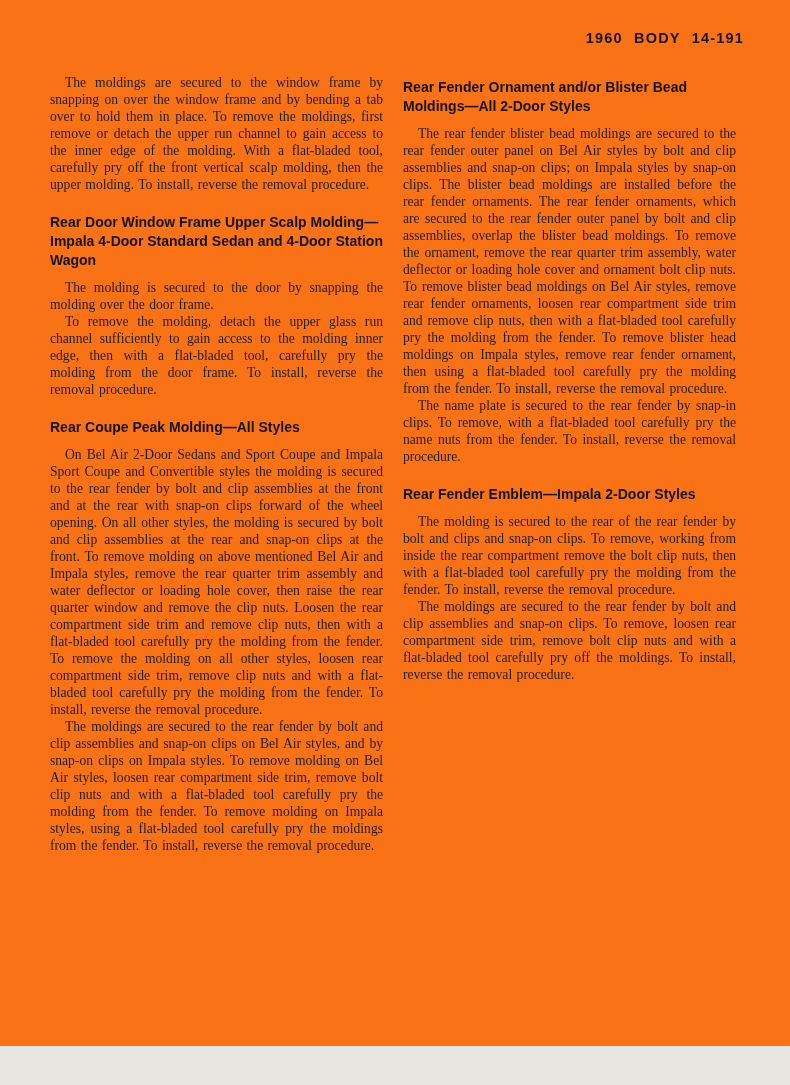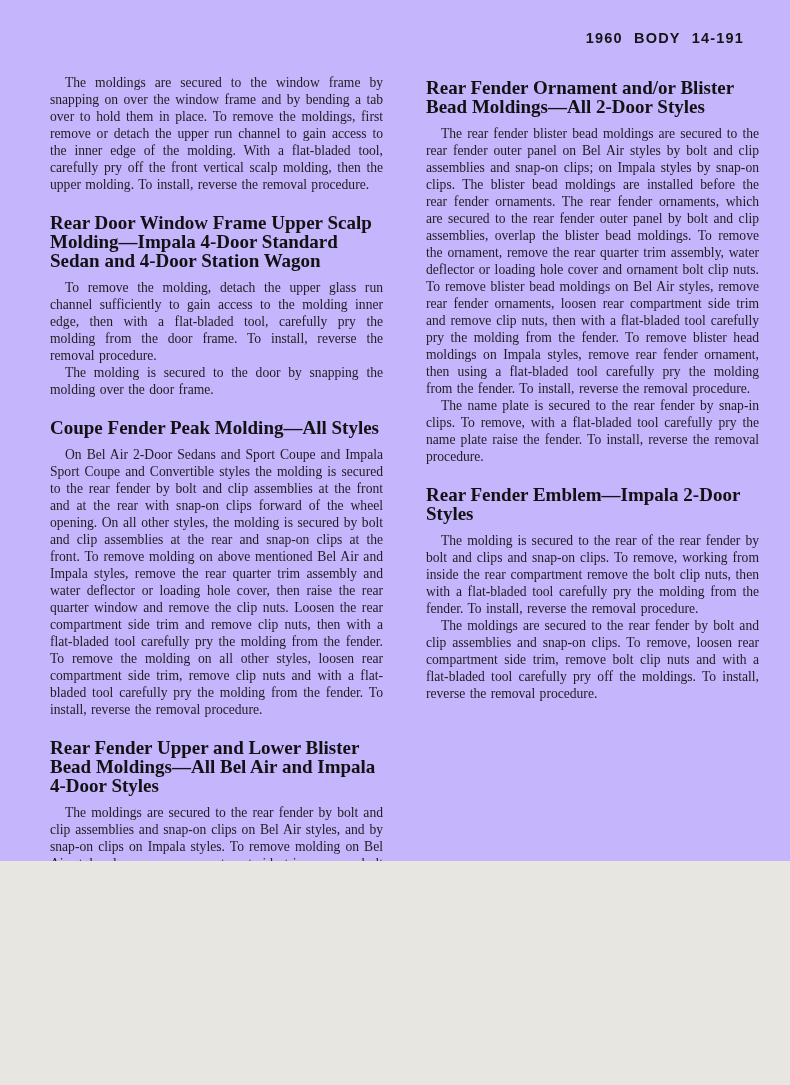--- a/index.html
+++ b/index.html
@@ -3,23 +3,23 @@
 <meta charset="utf-8">
 <style>
   html, body {
     margin: 0;
     padding: 0;
     background: #e8e6e1;
   }
   .page {
     position: relative;
     width: 790px;
-    height: 861px;
+    height: 1046px;
     margin: 0 auto;
-    background: #c4b5fd;
+    background: #f97316;
     color: #1d1d1d;
     overflow: hidden;
     font-family: "Liberation Serif", serif;
   }
   .page-header {
     position: absolute;
     top: 30px;
     right: 46px;
     font-family: "Liberation Sans", sans-serif;
     font-weight: bold;
@@ -27,30 +27,30 @@
     letter-spacing: 1.2px;
     word-spacing: 6px;
     color: #141414;
   }
   .columns {
     position: absolute;
     top: 74px;
     left: 50px;
     width: 697px;
     display: flex;
-    gap: 43px;
+    gap: 20px;
   }
   .col {
     width: 333px;
     flex: 0 0 333px;
   }
   .sec-heading {
-    font-family: Liberation Serif, serif;
+    font-family: Liberation Sans, sans-serif;
     font-weight: bold;
-    font-size: 19px;
+    font-size: 14px;
     line-height: 19px;
     margin: 20px 0 9px 0;
     color: #121212;
   }
   .col .sec:first-child .sec-heading {
     margin-top: 4px;
   }
   .para {
     margin: 0;
     font-size: 13.6px;
@@ -81,45 +81,44 @@
   <div class="columns">
 
     <div class="col">
 
       <div class="sec">
         <p class="para">The moldings are secured to the window frame by snapping on over the window frame and by bending a tab over to hold them in place. To remove the moldings, first remove or detach the upper run channel to gain access to the inner edge of the molding. With a flat-bladed tool, carefully pry off the front vertical scalp molding, then the upper molding. To install, reverse the removal procedure.</p>
       </div>
 
       <div class="sec">
         <h2 class="sec-heading">Rear Door Window Frame Upper Scalp Molding—Impala 4-Door Standard Sedan and 4-Door Station Wagon</h2>
+        <p class="para">The molding is secured to the door by snapping the molding over the door frame.</p>
         <p class="para">To remove the molding, detach the upper glass run channel sufficiently to gain access to the molding inner edge, then with a flat-bladed tool, carefully pry the molding from the door frame. To install, reverse the removal procedure.</p>
-        <p class="para">The molding is secured to the door by snapping the molding over the door frame.</p>
       </div>
 
       <div class="sec">
-        <h2 class="sec-heading">Coupe Fender Peak Molding—All Styles</h2>
+        <h2 class="sec-heading">Rear Coupe Peak Molding—All Styles</h2>
         <p class="para">On Bel Air 2-Door Sedans and Sport Coupe and Impala Sport Coupe and Convertible styles the molding is secured to the rear fender by bolt and clip assemblies at the front and at the rear with snap-on clips forward of the wheel opening. On all other styles, the molding is secured by bolt and clip assemblies at the rear and snap-on clips at the front. To remove molding on above mentioned Bel Air and Impala styles, remove the rear quarter trim assembly and water deflector or loading hole cover, then raise the rear quarter window and remove the clip nuts. Loosen the rear compartment side trim and remove clip nuts, then with a flat-bladed tool carefully pry the molding from the fender. To remove the molding on all other styles, loosen rear compartment side trim, remove clip nuts and with a flat-bladed tool carefully pry the molding from the fender. To install, reverse the removal procedure.</p>
       </div>
 
       <div class="sec">
-        <h2 class="sec-heading">Rear Fender Upper and Lower Blister Bead Moldings—All Bel Air and Impala 4-Door Styles</h2>
         <p class="para">The moldings are secured to the rear fender by bolt and clip assemblies and snap-on clips on Bel Air styles, and by snap-on clips on Impala styles. To remove molding on Bel Air styles, loosen rear compartment side trim, remove bolt clip nuts and with a flat-bladed tool carefully pry the molding from the fender. To remove molding on Impala styles, using a flat-bladed tool carefully pry the moldings from the fender. To install, reverse the removal procedure.</p>
       </div>
 
     </div>
 
     <div class="col">
 
       <div class="sec">
         <h2 class="sec-heading">Rear Fender Ornament and/or Blister Bead Moldings—All 2-Door Styles</h2>
         <p class="para">The rear fender blister bead moldings are secured to the rear fender outer panel on Bel Air styles by bolt and clip assemblies and snap-on clips; on Impala styles by snap-on clips. The blister bead moldings are installed before the rear fender ornaments. The rear fender ornaments, which are secured to the rear fender outer panel by bolt and clip assemblies, overlap the blister bead moldings. To remove the ornament, remove the rear quarter trim assembly, water deflector or loading hole cover and ornament bolt clip nuts. To remove blister bead moldings on Bel Air styles, remove rear fender ornaments, loosen rear compartment side trim and remove clip nuts, then with a flat-bladed tool carefully pry the molding from the fender. To remove blister head moldings on Impala styles, remove rear fender ornament, then using a flat-bladed tool carefully pry the molding from the fender. To install, reverse the removal procedure.</p>
       </div>
 
       <div class="sec">
-        <p class="para">The name plate is secured to the rear fender by snap-in clips. To remove, with a flat-bladed tool carefully pry the name plate raise the fender. To install, reverse the removal procedure.</p>
+        <p class="para">The name plate is secured to the rear fender by snap-in clips. To remove, with a flat-bladed tool carefully pry the name nuts from the fender. To install, reverse the removal procedure.</p>
       </div>
 
       <div class="sec">
         <h2 class="sec-heading">Rear Fender Emblem—Impala 2-Door Styles</h2>
       </div>
 
       <div class="sec">
         <p class="para">The molding is secured to the rear of the rear fender by bolt and clips and snap-on clips. To remove, working from inside the rear compartment remove the bolt clip nuts, then with a flat-bladed tool carefully pry the molding from the fender. To install, reverse the removal procedure.</p>
       </div>
 

